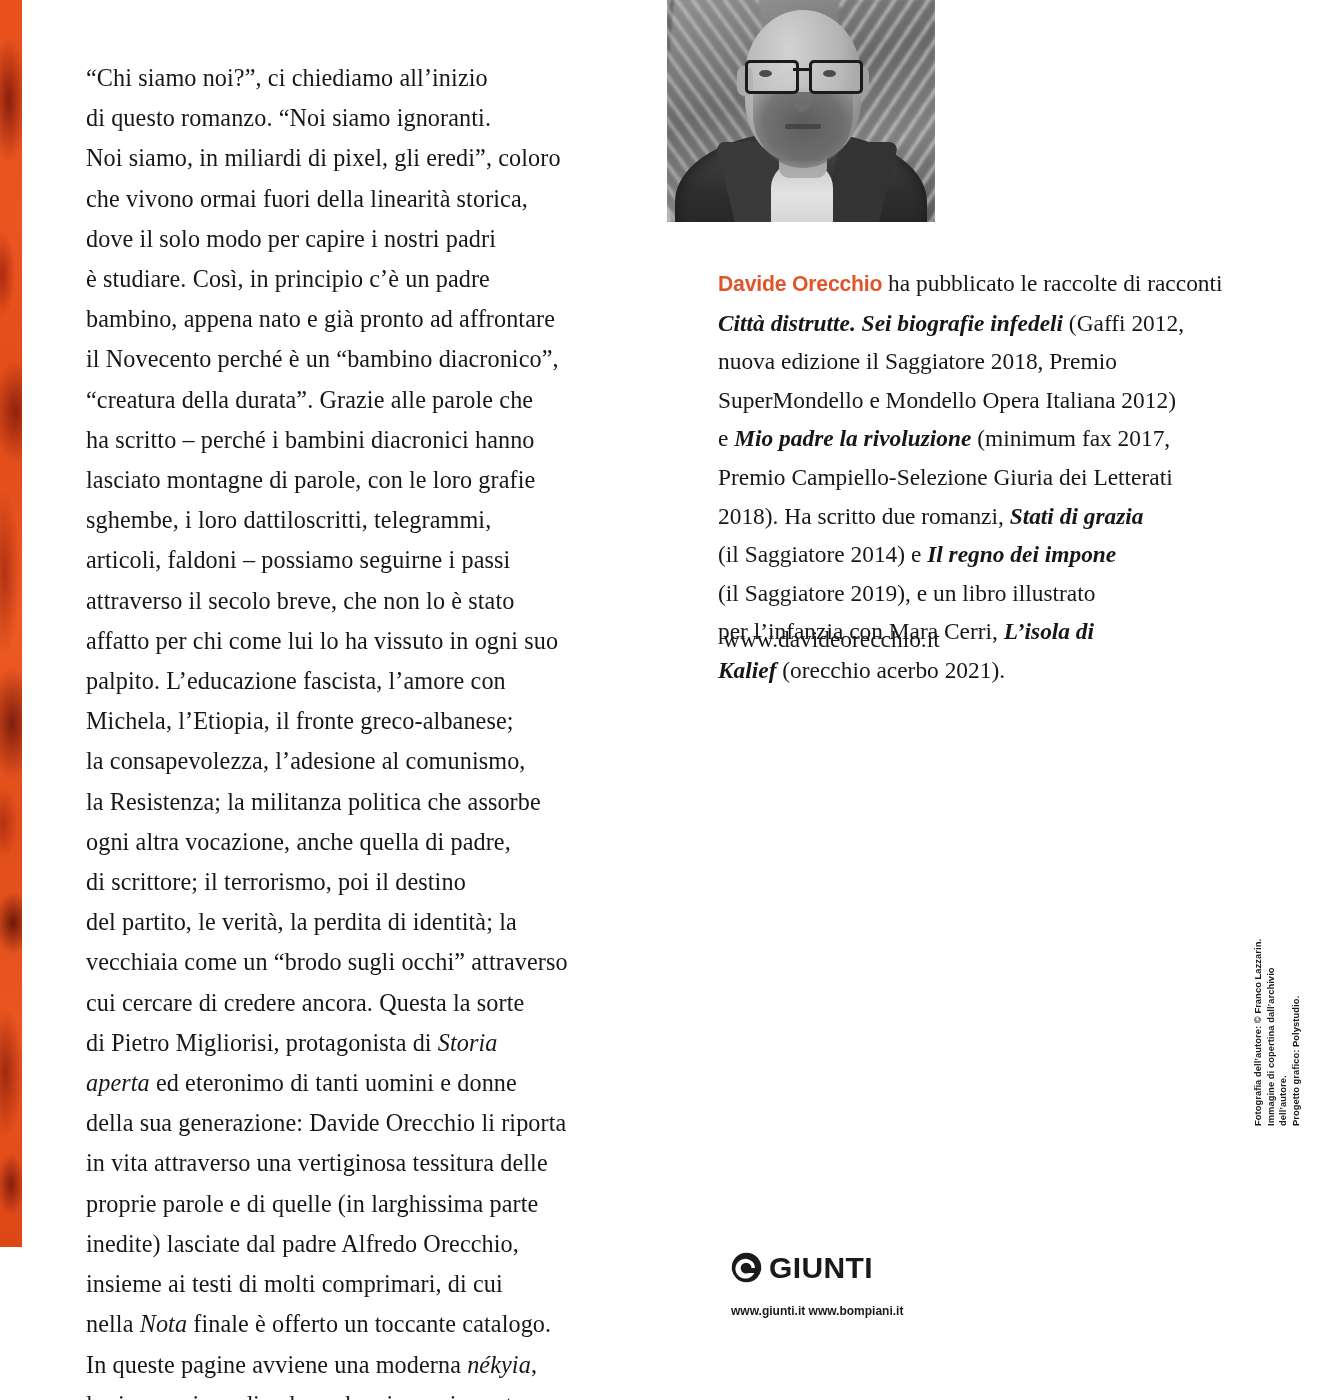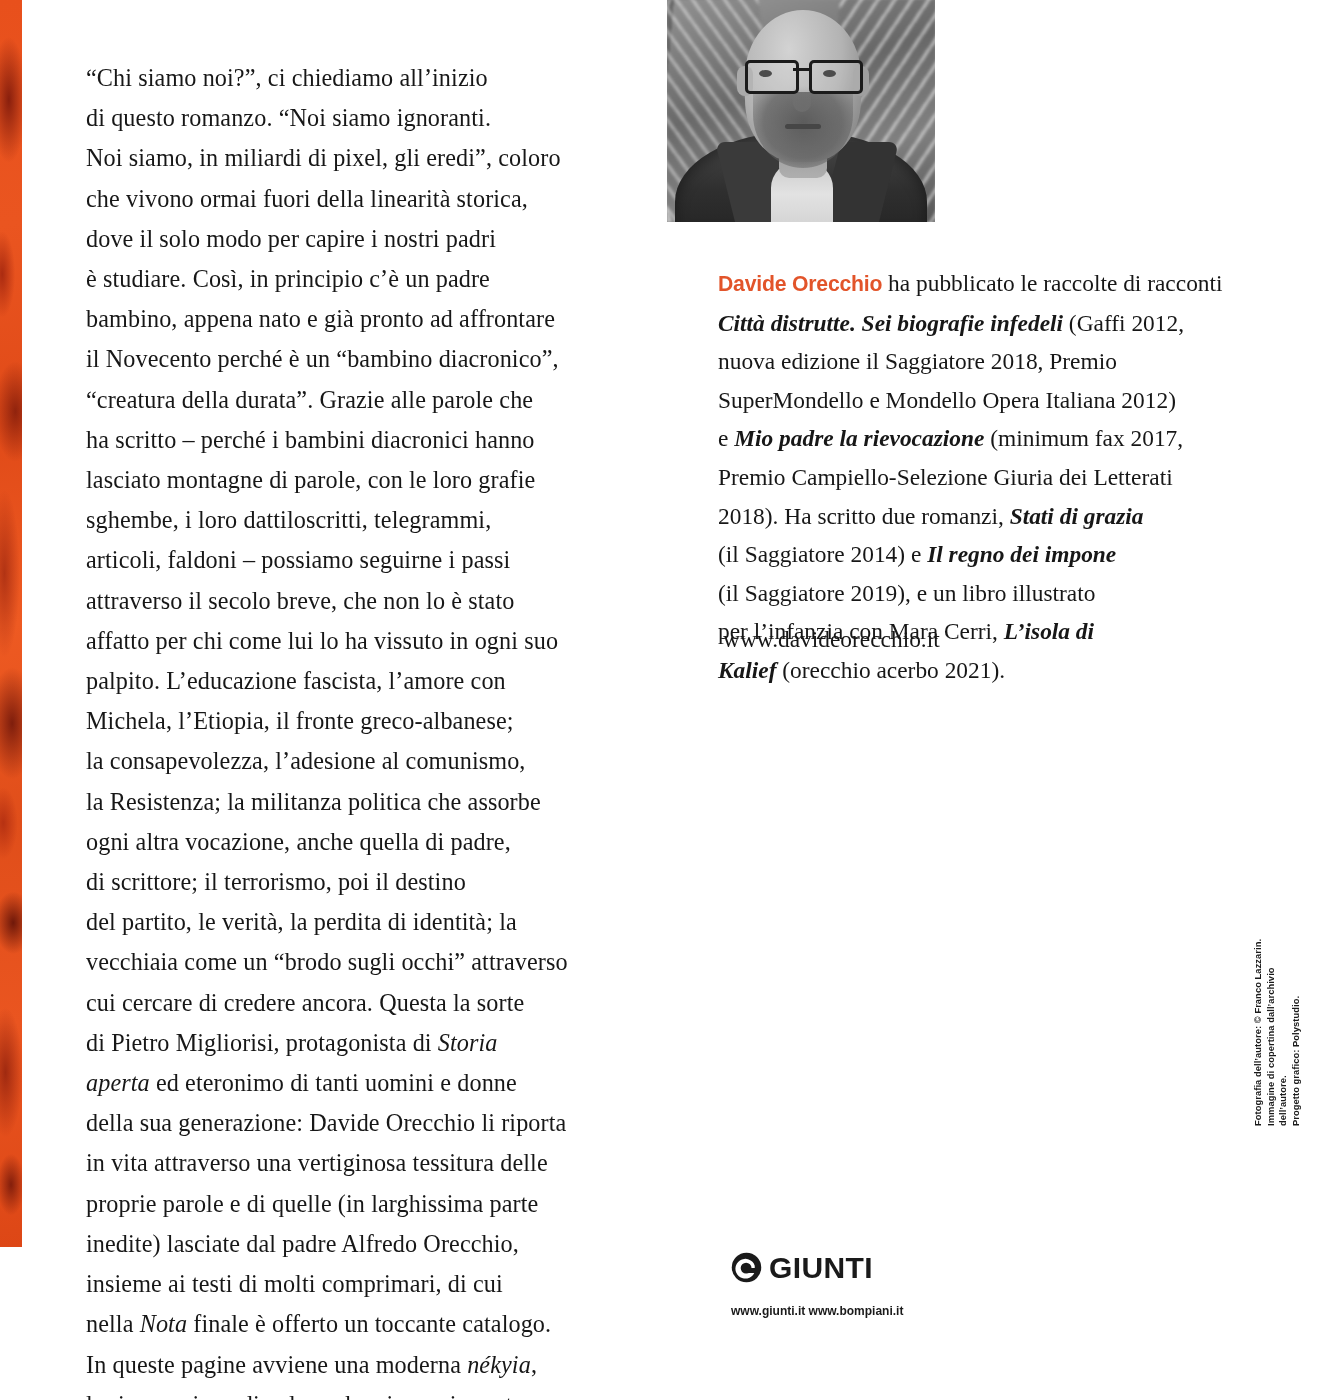--- a/index.html
+++ b/index.html
@@ -312,21 +312,21 @@
 si impone un ferreo rigore documentario ma
 al tempo stesso permette alla fantasia di colmare
 lacune, sognare destini. Nel silenzio del passato,
 nel buio dell’inchiostro, cerca la luce.</div>
 </div>
 
 <div id="author-bio"><span class="author-name">Davide Orecchio</span><span> ha pubblicato le raccolte di racconti
 <i>Città distrutte. Sei biografie infedeli</i> (Gaffi 2012,
 nuova edizione il Saggiatore 2018, Premio
 SuperMondello e Mondello Opera Italiana 2012)
-e <i>Mio padre la rievocazione</i> (minimum fax 2017,
+e <i>Mio padre la rivoluzione</i> (minimum fax 2017,
 Premio Campiello-Selezione Giuria dei Letterati
 2018). Ha scritto due romanzi, <i>Stati di grazia</i>
 (il Saggiatore 2014) e <i>Il regno dei impone</i>
 (il Saggiatore 2019), e un libro illustrato
 per l’infanzia con Mara Cerri, <i>L’isola di
 Kalief</i> (orecchio acerbo 2021).</span></div>
 
 <div id="author-website">www.davideorecchio.it</div>
 
 <div id="publisher-block">

